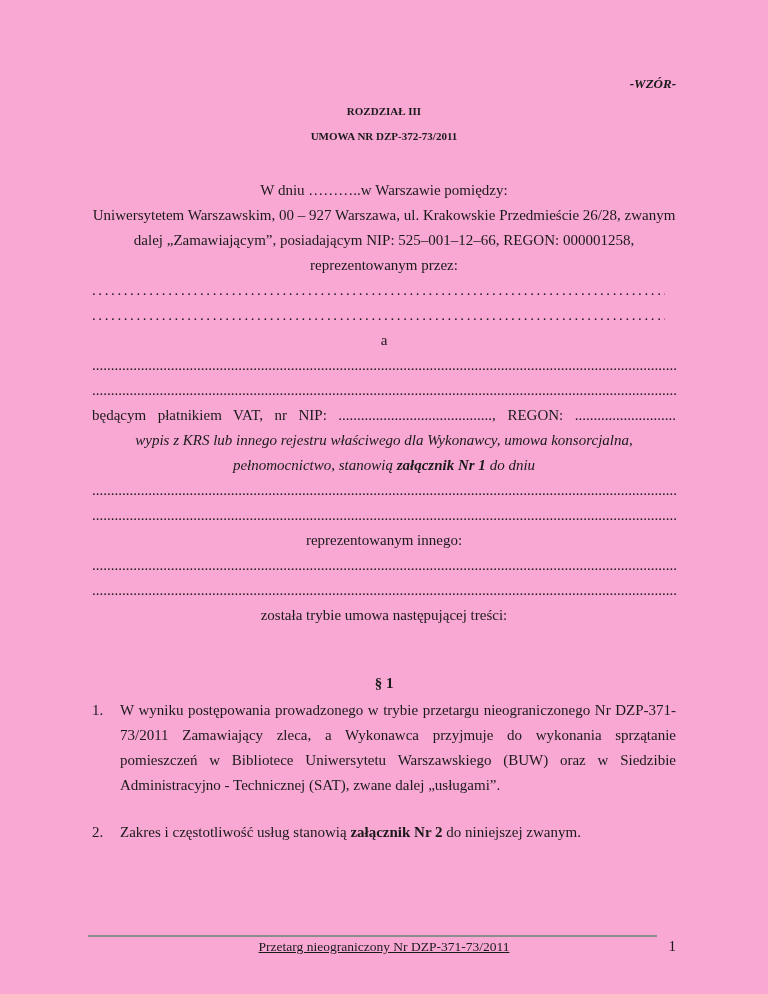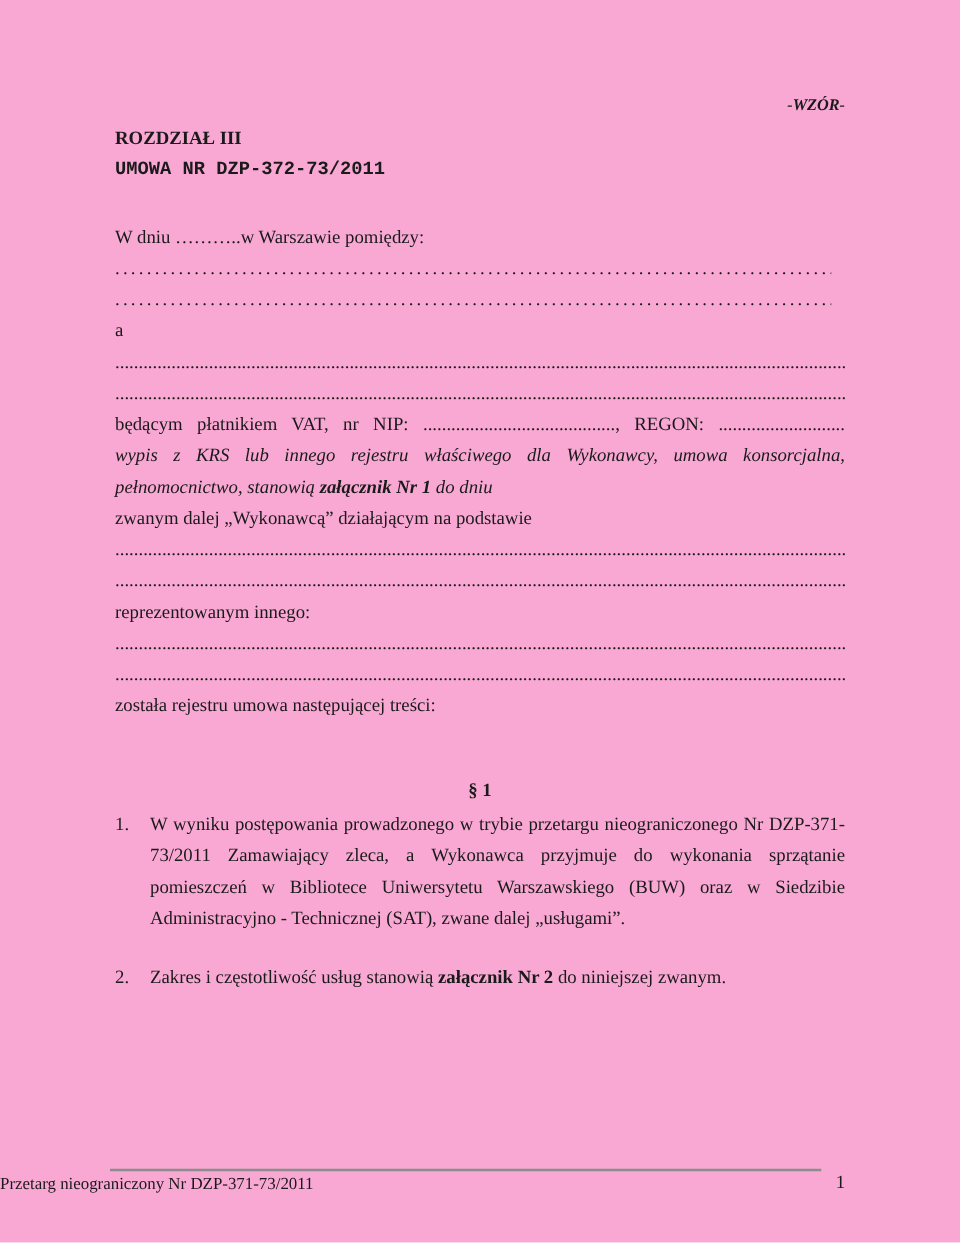--- a/index.html
+++ b/index.html
@@ -20,35 +20,36 @@
     overflow: hidden;
   }
   .wzor {
     text-align: right;
     font-weight: bold;
     font-style: italic;
     font-size: 13px;
     line-height: 15px;
   }
   .title {
-    text-align: left;
+    text-align: center;
     font-weight: bold;
-    font-size: 15px;
+    font-size: 11px;
     line-height: 16px;
     margin: 0;
   }
   .title.chapter { margin-top: 12px; }
-  .title.contract { margin-top: 9px; font-family: Liberation Mono, monospace; }
+  .title.contract { margin-top: 9px; }
   .doc-body {
     margin-top: 34px;
     line-height: 25px;
   }
   .doc-body p, .doc-body h3 {
     margin: 0;
     padding: 0;
+    text-align: center;
   }
   .just { text-align: justify; }
   .fill-just {
     text-align: justify;
     text-align-last: justify;
   }
   .italic { font-style: italic; }
   .dots-wide {
     letter-spacing: 2.6px;
     white-space: nowrap;
@@ -83,22 +84,24 @@
     top: 935px;
     width: 569px;
     height: 2px;
     background: #8c8c8c;
   }
   .footer-text {
     position: absolute;
     left: 0;
     right: 0;
     top: 939px;
+    text-align: center;
     font-size: 13.5px;
     line-height: 16px;
+    text-decoration: underline;
   }
   .page-number {
     position: absolute;
     right: 92px;
     top: 937px;
     font-size: 15px;
     line-height: 18px;
   }
 </style>
 </head>
@@ -108,44 +111,44 @@
 
   <div class="wzor">-WZÓR-</div>
 
   <h1 class="title chapter">ROZDZIAŁ III</h1>
   <h2 class="title contract">UMOWA NR DZP-372-73/2011</h2>
 
   <div class="doc-body">
 
     <p>W dniu ………..w Warszawie pomiędzy:</p>
 
+    <p class="just">Uniwersytetem Warszawskim, 00 – 927 Warszawa, ul. Krakowskie Przedmieście 26/28, zwanym dalej „Zamawiającym”, posiadającym NIP: 525–001–12–66, REGON: 000001258, reprezentowanym przez:</p>
 
     <p class="dots-wide">..............................................................................................................</p>
     <p class="dots-wide">..............................................................................................................</p>
 
     <p>a</p>
 
     <p class="dots-dense">..........................................................................................................................................................................</p>
     <p class="dots-dense">..........................................................................................................................................................................</p>
 
     <p class="fill-just">będącym płatnikiem VAT, nr NIP: ........................................., REGON: ...........................</p>
 
     <p class="italic just"><span>wypis z KRS lub innego rejestru właściwego dla Wykonawcy, umowa konsorcjalna, pełnomocnictwo, stanowią </span><strong>załącznik Nr 1</strong><span> do dniu</span></p>
 
-    <p>zwanym dalej „Wykonawcą” działającym na podstawie</p>
 
     <p class="dots-dense">..........................................................................................................................................................................</p>
     <p class="dots-dense">..........................................................................................................................................................................</p>
 
     <p>reprezentowanym innego:</p>
 
     <p class="dots-dense">..........................................................................................................................................................................</p>
     <p class="dots-dense">..........................................................................................................................................................................</p>
 
-    <p>została rejestru umowa następującej treści:</p>
+    <p>została trybie umowa następującej treści:</p>
 
     <h3 class="section-heading">§ 1</h3>
 
     <div class="list-item just">
       <span class="num">1.</span>
       <span>W wyniku postępowania prowadzonego w trybie przetargu nieograniczonego Nr DZP-371-73/2011 Zamawiający zleca, a Wykonawca przyjmuje do wykonania sprzątanie pomieszczeń w Bibliotece Uniwersytetu Warszawskiego (BUW) oraz w Siedzibie Administracyjno - Technicznej (SAT), zwane dalej „usługami”.</span>
     </div>
 
     <div class="list-item second">
       <span class="num">2.</span>

